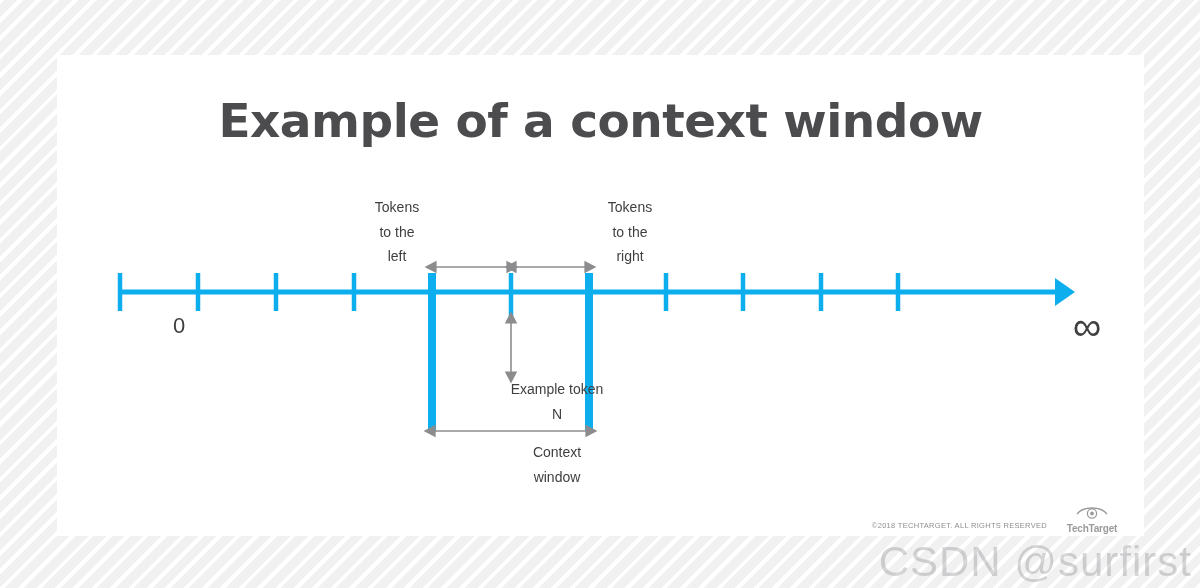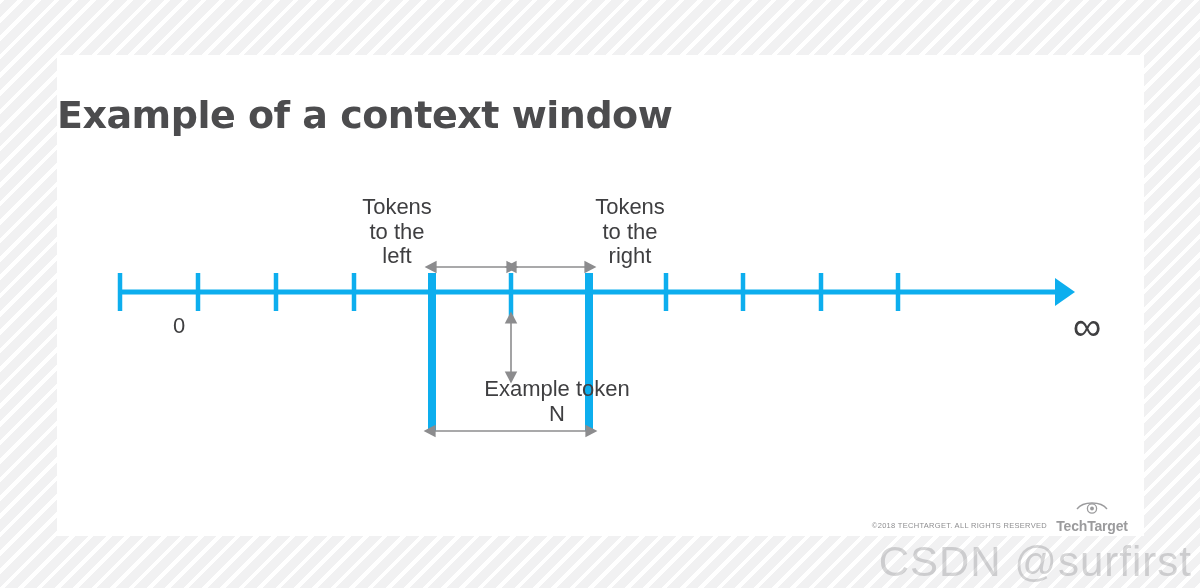--- a/index.html
+++ b/index.html
@@ -31,23 +31,23 @@
     height: 481px;
     background: #ffffff;
   }
 
   
   #chart-title {
     position: absolute;
     left: 0;
     top: 38px;
     width: 1087px;
-    text-align: left;
+    text-align: center;
     font-family: "DejaVu Sans", sans-serif;
-    font-size: 38px;
+    font-size: 47px;
     font-weight: bold;
     color: #4c4c4e;
     letter-spacing: -0.5px;
     white-space: nowrap;
   }
 
   
   #figure {
     position: absolute;
     left: 0;
@@ -57,21 +57,21 @@
   }
   #figure svg {
     display: block;
   }
 
   
   .fig-label {
     position: absolute;
     font-family: "Liberation Sans", sans-serif;
     color: #3f3f41;
-    font-size: 22px;
+    font-size: 14px;
     line-height: 24.5px;
     text-align: center;
     white-space: pre-line;
   }
   #label-tokens-left  { left: 275px; top: 140px; width: 130px; }
   #label-tokens-right { left: 508px; top: 140px; width: 130px; }
   #label-number-tokens{ left: 810px; top: 176px; width: 200px; }
   #label-target-token { left: 390px; top: 322px; width: 220px; }
   #label-context-window{left: 390px; top: 385px; width: 220px; }
   #label-zero {
@@ -97,21 +97,21 @@
   }
   #brand {
     position: absolute;
     right: 12px;
     bottom: 2px;
     width: 80px;
     text-align: center;
   }
   #brand .brand-name {
     font-family: "Liberation Sans", sans-serif;
-    font-size: 14px;
+    font-size: 10px;
     font-weight: bold;
     color: #9b9b9d;
     letter-spacing: -0.2px;
     margin-top: -2px;
   }
 
   
   #watermark {
     position: absolute;
     right: 8px;
@@ -178,20 +178,22 @@
 left</div>
 
     <div class="fig-label" id="label-tokens-right">Tokens
 to the
 right</div>
 
 
     <div class="fig-label" id="label-target-token">Example token
 N</div>
 
+    <div class="fig-label" id="label-context-window">Context
+window</div>
 
     <div class="fig-label" id="label-zero">0</div>
 
     <div class="fig-label" id="label-infinity">∞</div>
   </div>
 
   <div id="credit">©2018 TECHTARGET. ALL RIGHTS RESERVED</div>
 
   <div id="brand">
     <svg width="34" height="17" viewBox="0 0 34 17">

